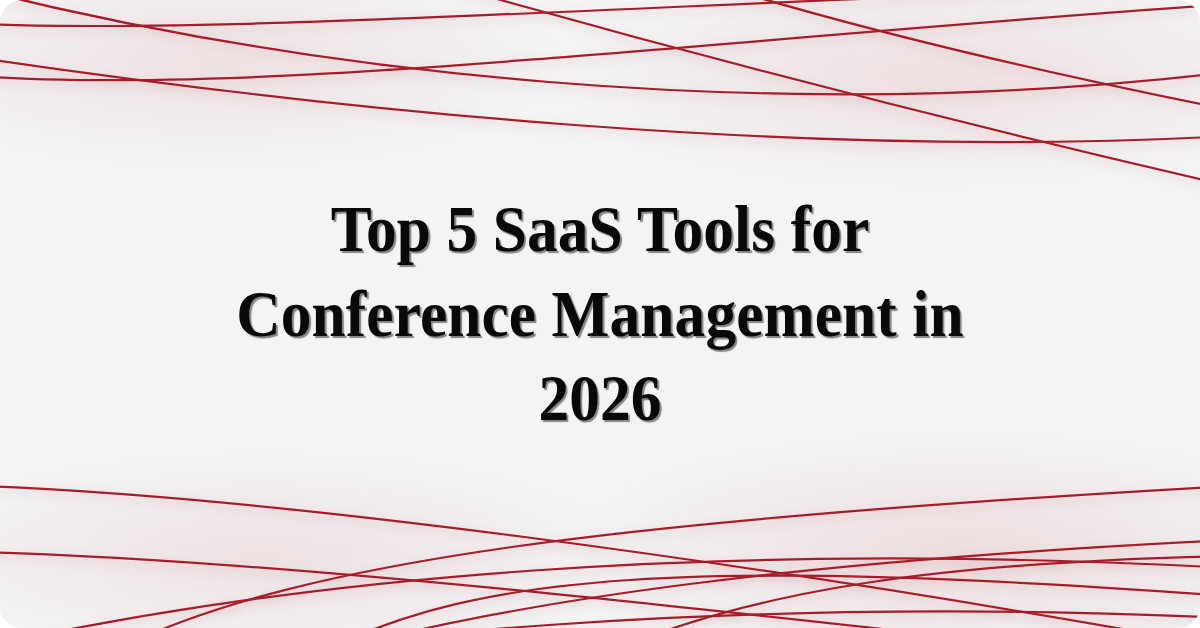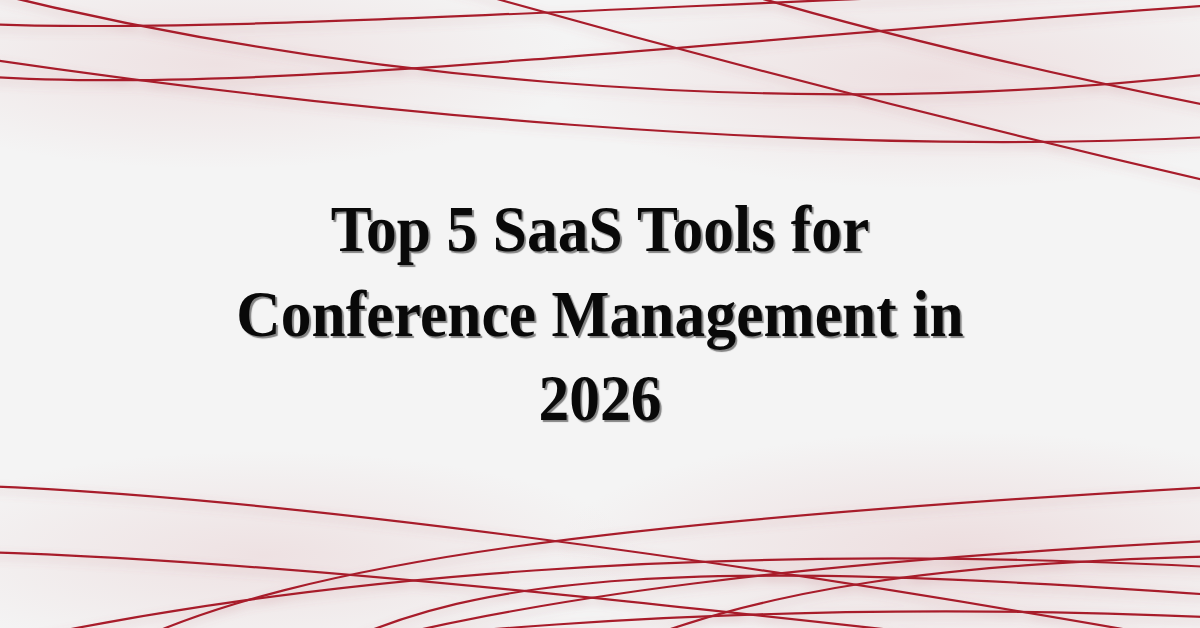--- a/index.html
+++ b/index.html
@@ -9,20 +9,21 @@
     background: #ffffff;
   }
 
   .banner {
     position: relative;
     width: 1200px;
     height: 628px;
     overflow: hidden;
     background: #f4f4f4;
     font-family: "Liberation Serif", "DejaVu Serif", serif;
+    border-radius: 22px;
   }
 
   
   .wash {
     position: absolute;
     left: 0;
     width: 1200px;
     pointer-events: none;
   }
   .wash-top {

